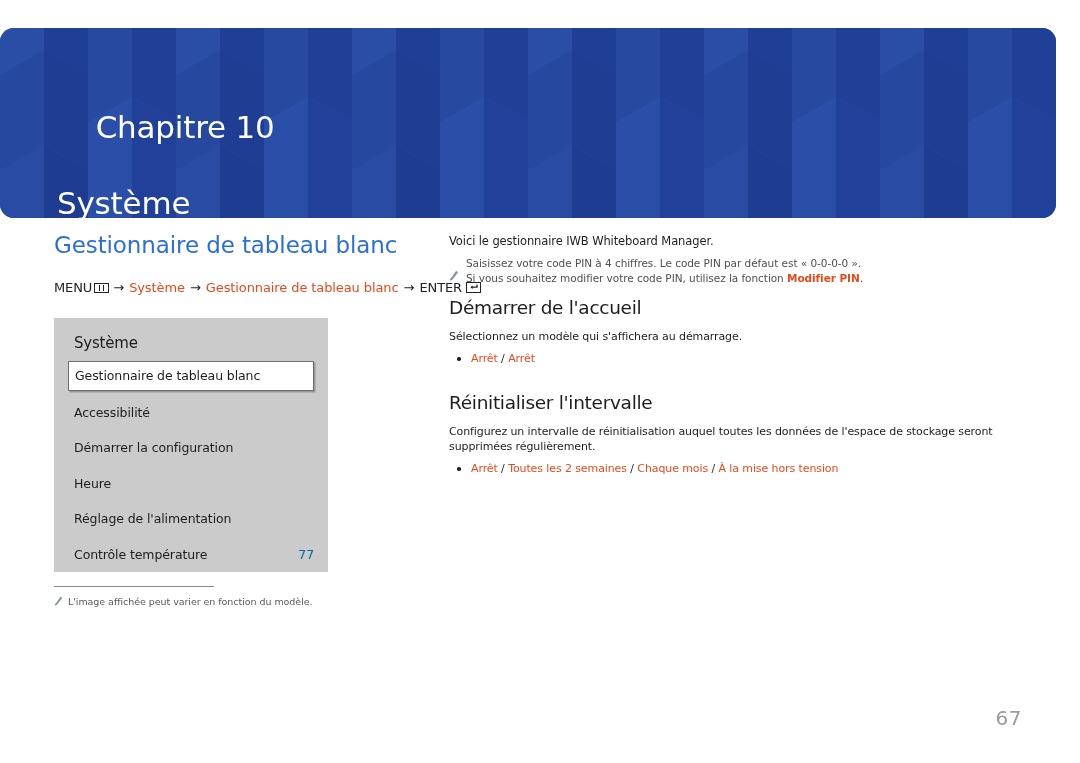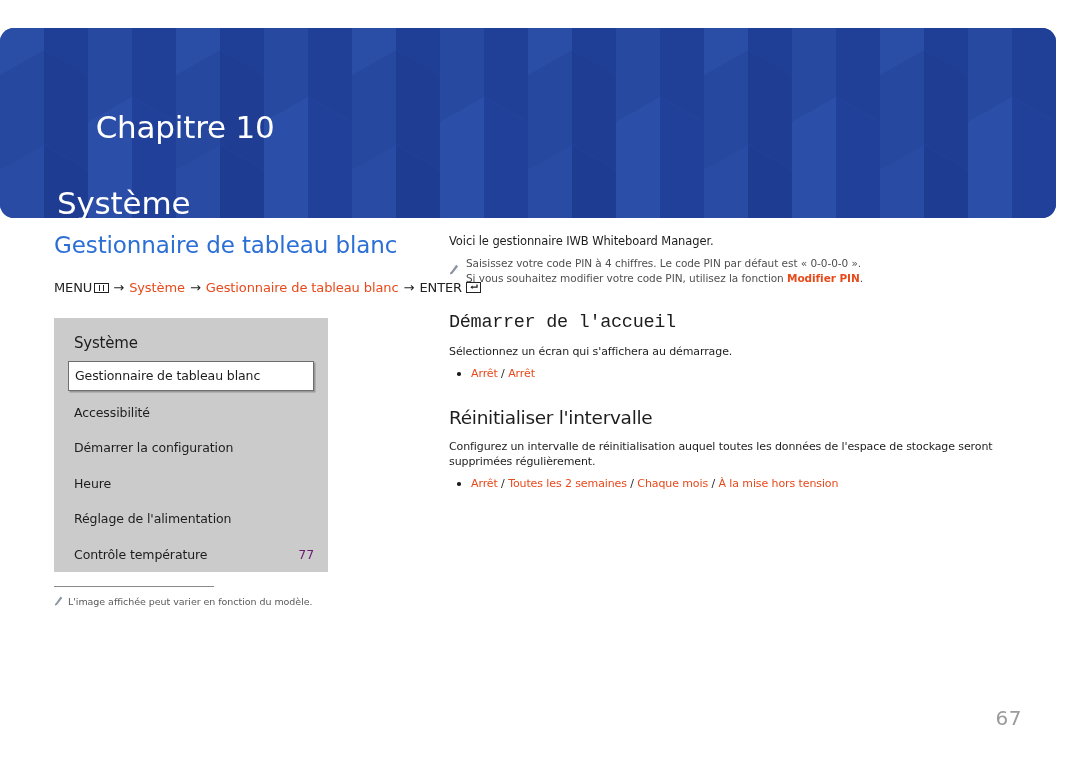--- a/index.html
+++ b/index.html
@@ -149,21 +149,21 @@
   }
   .osd-item.selected {
     background: #ffffff;
     border: 1px solid #6e6e6e;
     margin-left: 14px;
     margin-right: 14px;
     padding-left: 6px;
     box-shadow: 1.5px 1.5px 0 rgba(0,0,0,0.25);
   }
   .osd-item .osd-value {
-    color: #701a75;
+    color: #0369a1;
     font-size: 12.5px;
   }
 
   
   .footnote-wrap {
     position: absolute;
     left: 54px;
     top: 586px;
     width: 300px;
   }
@@ -198,40 +198,40 @@
     width: 580px;
   }
   .intro-line {
     font-size: 11.5px;
     line-height: 16px;
     color: #1d1d1d;
     letter-spacing: -0.1px;
   }
   .note {
     display: flex;
-    align-items: center;
+    align-items: flex-end;
     gap: 7px;
     margin-top: 7px;
     font-size: 10.5px;
     line-height: 15px;
     color: #4f4f4f;
     letter-spacing: -0.05px;
   }
   .note .note-body { flex: 1 1 auto; }
   .note .hl { color: #e8491b; font-weight: bold; }
 
   .sec-title {
     font-size: 18.5px;
     line-height: 24px;
     color: #1d1d1d;
     font-weight: 400;
     margin: 0;
     letter-spacing: -0.3px;
   }
-  .sec-1 { margin-top: 25px; font-family: Liberation Mono, monospace; }
+  .sec-1 { margin-top: 10px; }
   .sec-2 { margin-top: 25px; }
 
   .sec-desc {
     margin-top: 9px;
     font-size: 11px;
     line-height: 15px;
     color: #1d1d1d;
     letter-spacing: -0.1px;
   }
   .opt-list {
@@ -369,21 +369,21 @@
         <path d="M1.3 10.6 1.8 8.2 2.8 9.1z" fill="#5e6874"></path>
       </svg>
     </span>
     <span class="note-body">
       <span>Saisissez votre code PIN à 4 chiffres. Le code PIN par défaut est « 0-0-0-0 ».</span><br>
       <span>Si vous souhaitez modifier votre code PIN, utilisez la fonction </span><span class="hl">Modifier PIN</span><span>.</span>
     </span>
   </div>
 
   <h2 class="sec-title sec-1">Démarrer de l'accueil</h2>
-  <div class="sec-desc">Sélectionnez un écran qui s'affichera au démarrage.</div>
+  <div class="sec-desc">Sélectionnez un modèle qui s'affichera au démarrage.</div>
   <ul class="opt-list">
     <li>
       <span>Arrêt</span><span class="sep"> / </span><span>Arrêt</span>
     </li>
   </ul>
 
   <h2 class="sec-title sec-2">Réinitialiser l'intervalle</h2>
   <div class="sec-desc">Configurez un intervalle de réinitialisation auquel toutes les données de l'espace de stockage seront supprimées régulièrement.</div>
   <ul class="opt-list">
     <li>

